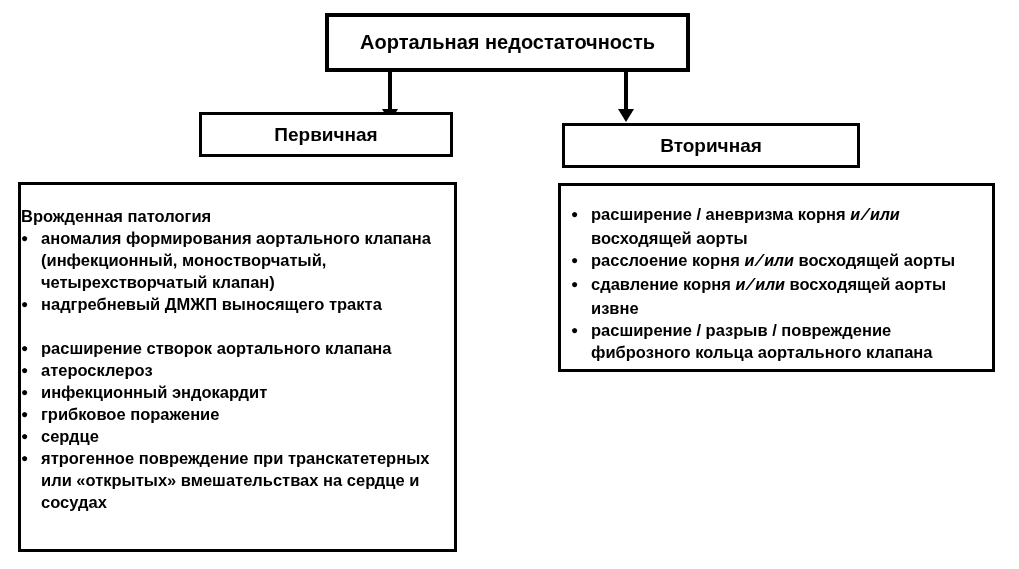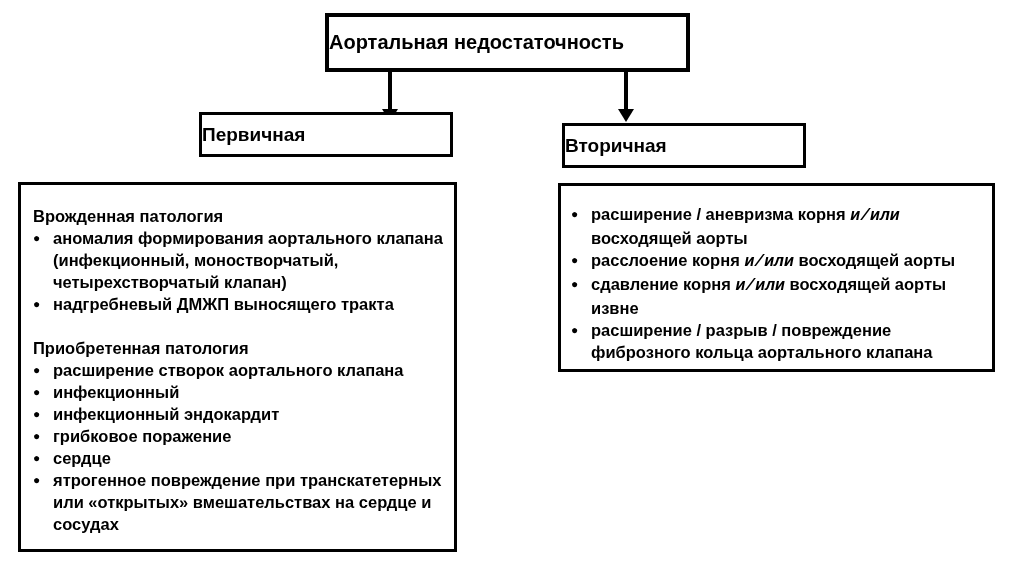--- a/index.html
+++ b/index.html
@@ -12,21 +12,21 @@
     font-weight: 700;
     overflow: hidden;
   }
   .box {
     position: absolute;
     background: var(--bg, #ffffff);
     border: 3px solid var(--ink, #000000);
     box-sizing: border-box;
   }
   .label-box {
-    display: flex; align-items: center; 
+    display: flex; align-items: center; justify-content: center;
     font-size: 19px; text-align: center;
   }
   .root-box { border-width: 4px; font-size: 20px; }
   .detail-box { font-size: 16.5px; line-height: 22px; }
   .section + .section { margin-top: 22px; }
   .heading { margin: 0; }
   .li { display: flex; align-items: flex-start; }
   .bullet { flex: 0 0 20px; width: 20px; font-size: 12px; line-height: 22px; }
   .li-text { flex: 1 1 auto; }
   .arrow { position: absolute; width: 16px; }
@@ -53,52 +53,51 @@
     <div class="arrow-head" style="top:37px;"></div>
   </div>
   <div class="arrow" style="left:618px; top:72px; height:50px;">
     <div class="arrow-shaft" style="height:38px;"></div>
     <div class="arrow-head" style="top:37px;"></div>
   </div>
 
   <div class="box label-box" style="left:199px; top:112px; width:254px; height:45px;">
     <span>Первичная</span>
   </div>
-  <div class="box label-box" style="left:562px; top:123px; width:244px; height:45px;">
+  <div class="box label-box" style="left:562px; top:123px; width:298px; height:45px;">
     <span>Вторичная</span>
   </div>
 
-  <div class="box detail-box" style="left:18px; top:182px; width:439px; height:370px; padding:20px 5px 10px 12px;">
+  <div class="box detail-box" style="left:18px; top:182px; width:439px; height:370px; padding:20px 5px 10px 0;">
     <div class="section">
       <div class="heading">Врожденная патология</div>
       <div class="list">
 
           <div class="li">
             <span class="bullet">●</span>
             <span class="li-text">аномалия формирования аортального клапана (инфекционный, моностворчатый, четырехстворчатый клапан)</span>
           </div>
 
           <div class="li">
             <span class="bullet">●</span>
             <span class="li-text">надгребневый ДМЖП выносящего тракта</span>
           </div>
         </div>
     </div>
     <div class="section">
-      <div class="heading">Приобретенная патология</div>
       <div class="list">
 
           <div class="li">
             <span class="bullet">●</span>
             <span class="li-text">расширение створок аортального клапана</span>
           </div>
 
           <div class="li">
             <span class="bullet">●</span>
-            <span class="li-text">инфекционный</span>
+            <span class="li-text">атеросклероз</span>
           </div>
 
           <div class="li">
             <span class="bullet">●</span>
             <span class="li-text">инфекционный эндокардит</span>
           </div>
 
           <div class="li">
             <span class="bullet">●</span>
             <span class="li-text">грибковое поражение</span>

